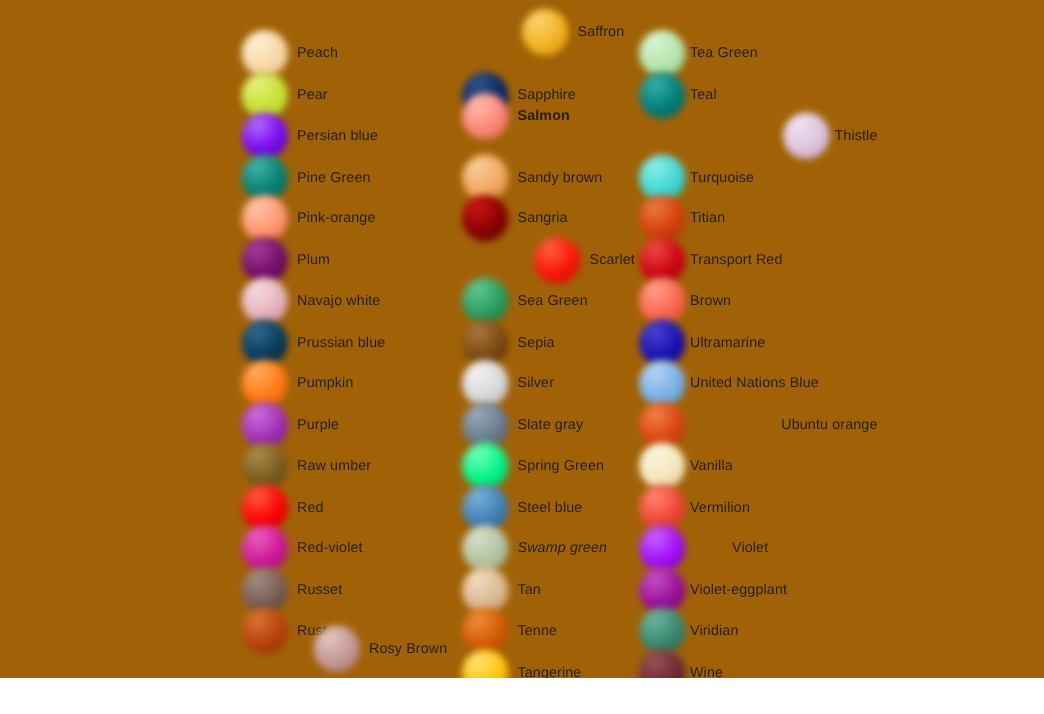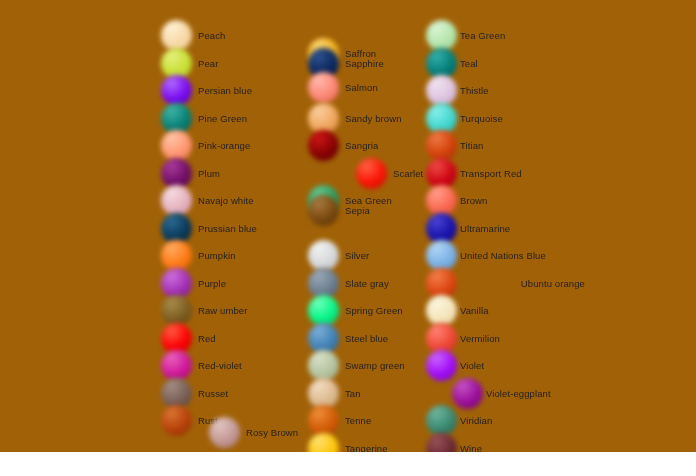--- a/index.html
+++ b/index.html
@@ -152,33 +152,33 @@
         <div class="swatch-label">Rust</div>
       </div>
       <div class="swatch-row" style="top: 419px; padding-left: 48px;">
         <div class="blob-wrap">
           <div class="blob" style="background: radial-gradient(circle at 34% 26%, rgb(226, 197, 194) 0%, rgb(196, 154, 150) 52%, rgb(161, 115, 110) 100%);"></div>
         </div>
         <div class="swatch-label">Rosy Brown</div>
       </div>
     </div>
   <div class="swatch-column" id="col-1">
-      <div class="swatch-row" style="top: 40px;">
+      <div class="swatch-row" style="top: 8px; margin-left: 40px;">
         <div class="blob-wrap">
           <div class="blob" style="background: radial-gradient(circle at 34% 26%, rgb(251, 212, 115) 0%, rgb(243, 180, 35) 52%, rgb(210, 144, 10) 100%);"></div>
         </div>
         <div class="swatch-label">Saffron</div>
       </div>
       <div class="swatch-row" style="top: 49.5px;">
         <div class="blob-wrap">
           <div class="blob" style="background: radial-gradient(circle at 34% 26%, rgb(47, 83, 143) 0%, rgb(13, 41, 97) 52%, rgb(4, 19, 58) 100%);"></div>
         </div>
         <div class="swatch-label">Sapphire</div>
       </div>
-      <div class="swatch-row" style="top: 74px;">
+      <div class="swatch-row" style="top: 64px; font-weight: bold;">
         <div class="blob-wrap">
           <div class="blob" style="background: radial-gradient(circle at 34% 26%, rgb(255, 185, 173) 0%, rgb(252, 138, 120) 52%, rgb(224, 97, 77) 100%);"></div>
         </div>
         <div class="swatch-label">Salmon</div>
       </div>
       <div class="swatch-row" style="top: 104.5px;">
         <div class="blob-wrap">
           <div class="blob" style="background: radial-gradient(circle at 34% 26%, rgb(249, 206, 158) 0%, rgb(241, 169, 99) 52%, rgb(212, 134, 55) 100%);"></div>
         </div>
         <div class="swatch-label">Sandy brown</div>
@@ -194,21 +194,21 @@
           <div class="blob" style="background: radial-gradient(circle at 34% 26%, rgb(255, 98, 68) 0%, rgb(251, 23, 8) 52%, rgb(192, 10, 0) 100%);"></div>
         </div>
         <div class="swatch-label">Scarlet</div>
       </div>
       <div class="swatch-row" style="top: 187px;">
         <div class="blob-wrap">
           <div class="blob" style="background: radial-gradient(circle at 34% 26%, rgb(101, 198, 145) 0%, rgb(45, 158, 98) 52%, rgb(20, 104, 60) 100%);"></div>
         </div>
         <div class="swatch-label">Sea Green</div>
       </div>
-      <div class="swatch-row" style="top: 197px;">
+      <div class="swatch-row" style="top: 215px;">
         <div class="blob-wrap">
           <div class="blob" style="background: radial-gradient(circle at 34% 26%, rgb(168, 122, 65) 0%, rgb(125, 75, 18) 52%, rgb(77, 42, 4) 100%);"></div>
         </div>
         <div class="swatch-label">Sepia</div>
       </div>
       <div class="swatch-row" style="top: 242px;">
         <div class="blob-wrap">
           <div class="blob" style="background: radial-gradient(circle at 34% 26%, rgb(240, 241, 242) 0%, rgb(215, 217, 218) 52%, rgb(180, 183, 185) 100%);"></div>
         </div>
         <div class="swatch-label">Silver</div>
@@ -224,21 +224,21 @@
           <div class="blob" style="background: radial-gradient(circle at 34% 26%, rgb(113, 255, 187) 0%, rgb(7, 245, 136) 52%, rgb(0, 189, 99) 100%);"></div>
         </div>
         <div class="swatch-label">Spring Green</div>
       </div>
       <div class="swatch-row" style="top: 324.5px;">
         <div class="blob-wrap">
           <div class="blob" style="background: radial-gradient(circle at 34% 26%, rgb(123, 176, 216) 0%, rgb(66, 131, 182) 52%, rgb(36, 93, 139) 100%);"></div>
         </div>
         <div class="swatch-label">Steel blue</div>
       </div>
-      <div class="swatch-row" style="top: 352px;">
+      <div class="swatch-row" style="top: 352px; font-style: italic;">
         <div class="blob-wrap">
           <div class="blob" style="background: radial-gradient(circle at 34% 26%, rgb(214, 224, 200) 0%, rgb(182, 196, 162) 52%, rgb(148, 165, 126) 100%);"></div>
         </div>
         <div class="swatch-label">Swamp green</div>
       </div>
       <div class="swatch-row" style="top: 379.5px;">
         <div class="blob-wrap">
           <div class="blob" style="background: radial-gradient(circle at 34% 26%, rgb(241, 220, 194) 0%, rgb(221, 187, 146) 52%, rgb(189, 152, 104) 100%);"></div>
         </div>
         <div class="swatch-label">Tan</div>
@@ -262,21 +262,21 @@
           <div class="blob" style="background: radial-gradient(circle at 34% 26%, rgb(217, 244, 212) 0%, rgb(182, 230, 174) 52%, rgb(143, 204, 134) 100%);"></div>
         </div>
         <div class="swatch-label">Tea Green</div>
       </div>
       <div class="swatch-row" style="top: 49.5px;">
         <div class="blob-wrap">
           <div class="blob" style="background: radial-gradient(circle at 34% 26%, rgb(52, 176, 171) 0%, rgb(5, 128, 124) 52%, rgb(1, 85, 83) 100%);"></div>
         </div>
         <div class="swatch-label">Teal</div>
       </div>
-      <div class="swatch-row" style="top: 77px;">
+      <div class="swatch-row" style="top: 77px; justify-content: flex-end;">
         <div class="blob-wrap">
           <div class="blob" style="background: radial-gradient(circle at 34% 26%, rgb(240, 226, 241) 0%, rgb(222, 197, 224) 52%, rgb(189, 160, 192) 100%);"></div>
         </div>
         <div class="swatch-label">Thistle</div>
       </div>
       <div class="swatch-row" style="top: 104.5px;">
         <div class="blob-wrap">
           <div class="blob" style="background: radial-gradient(circle at 34% 26%, rgb(138, 238, 234) 0%, rgb(68, 217, 210) 52%, rgb(28, 176, 169) 100%);"></div>
         </div>
         <div class="swatch-label">Turquoise</div>
@@ -322,27 +322,27 @@
           <div class="blob" style="background: radial-gradient(circle at 34% 26%, rgb(251, 245, 222) 0%, rgb(244, 230, 188) 52%, rgb(220, 200, 146) 100%);"></div>
         </div>
         <div class="swatch-label">Vanilla</div>
       </div>
       <div class="swatch-row" style="top: 324.5px;">
         <div class="blob-wrap">
           <div class="blob" style="background: radial-gradient(circle at 34% 26%, rgb(255, 132, 115) 0%, rgb(240, 74, 56) 52%, rgb(194, 42, 26) 100%);"></div>
         </div>
         <div class="swatch-label">Vermilion</div>
       </div>
-      <div class="swatch-row" style="top: 352px;">
+      <div class="swatch-row" style="top: 352px; gap: 28px;">
         <div class="blob-wrap">
           <div class="blob" style="background: radial-gradient(circle at 34% 26%, rgb(202, 99, 255) 0%, rgb(163, 16, 247) 52%, rgb(112, 0, 184) 100%);"></div>
         </div>
         <div class="swatch-label">Violet</div>
       </div>
-      <div class="swatch-row" style="top: 379.5px; margin-left: 26px;">
+      <div class="swatch-row" style="top: 379.5px;">
         <div class="blob-wrap">
           <div class="blob" style="background: radial-gradient(circle at 34% 26%, rgb(197, 82, 197) 0%, rgb(156, 17, 156) 52%, rgb(106, 0, 106) 100%);"></div>
         </div>
         <div class="swatch-label">Violet-eggplant</div>
       </div>
       <div class="swatch-row" style="top: 407px;">
         <div class="blob-wrap">
           <div class="blob" style="background: radial-gradient(circle at 34% 26%, rgb(111, 180, 159) 0%, rgb(59, 138, 114) 52%, rgb(31, 92, 73) 100%);"></div>
         </div>
         <div class="swatch-label">Viridian</div>

